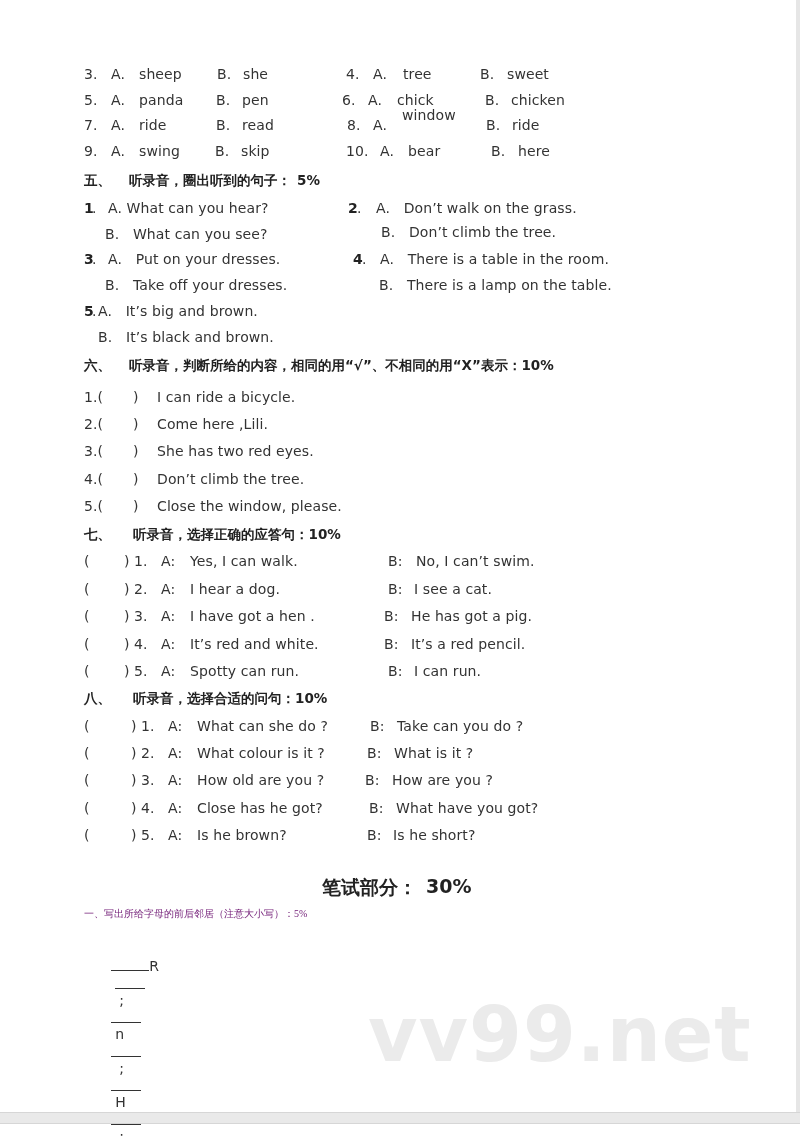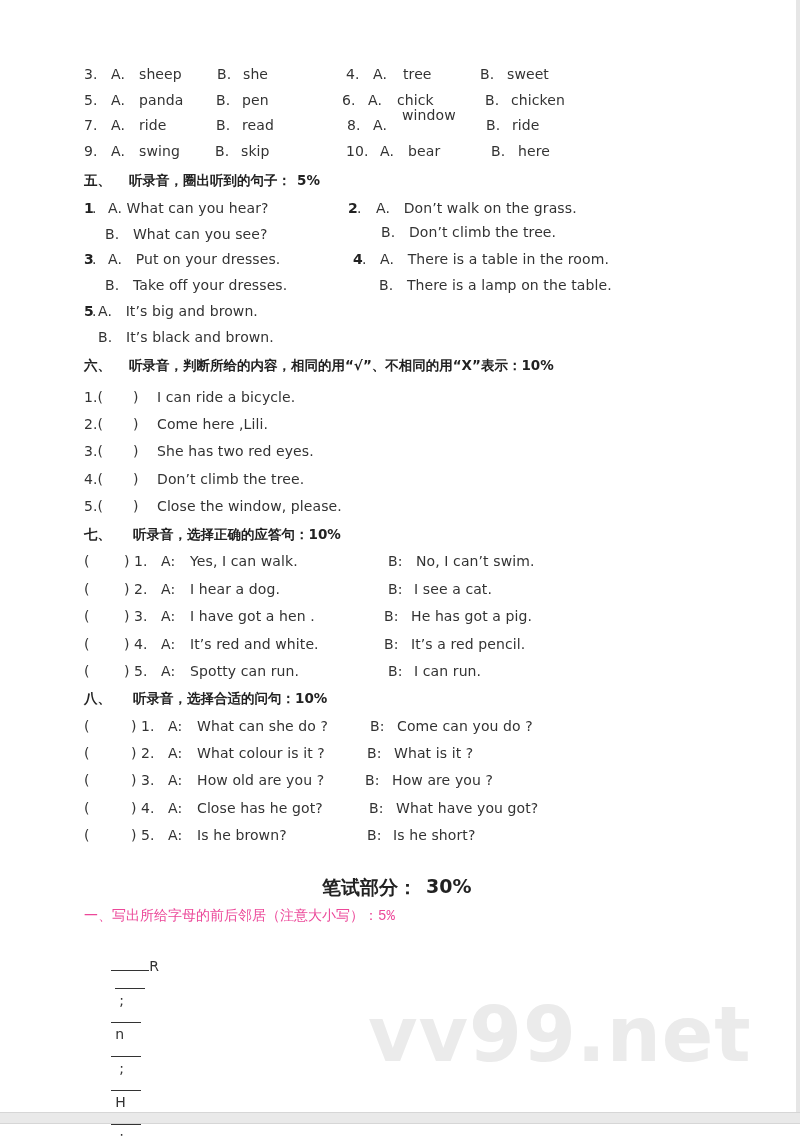--- a/index.html
+++ b/index.html
@@ -10,21 +10,21 @@
     color: #2f2f2f;
   }
   .page { position: absolute; left: 0; top: 0; width: 796px; height: 1112px; background: #fff; }
   .right-edge { position: absolute; right: 0; top: 0; width: 4px; height: 1112px; background: #e6e6e6; }
   .sep { position: absolute; left: 0; top: 1112px; width: 800px; height: 12px; background: #e9e9e9; border-top: 1px solid #d6d6d6; border-bottom: 1px solid #d6d6d6; box-sizing: border-box; }
   .abs { position: absolute; white-space: pre; }
   .t { font-size: 14px; color: #333; letter-spacing: 0.1px; }
   .h { font-size: 13.5px; font-weight: bold; color: #222; font-family: "DejaVu Sans", sans-serif; }
   .bnum { font-weight: bold; color: #222; }
   .title { font-size: 19px; font-weight: bold; color: #222; }
-  .sub { font-size: 14px; color: #ec4899; font-family: Liberation Mono, monospace; }
+  .sub { font-size: 10px; color: #701a75; font-family: Liberation Serif, serif; }
   .watermark { position: absolute; left: 368px; top: 990px; font-size: 76px; font-weight: bold; color: #ebebeb; font-family: "DejaVu Sans", sans-serif; letter-spacing: 1px; }
   .blank { display: inline-block; border-bottom: 1px solid #333; height: 14px; vertical-align: baseline; }
 </style>
 </head>
 <body>
 
 <div class="page">
 
   <div>
 
@@ -171,21 +171,21 @@
 
   <div>
     <span class="abs h" style="left:84px;top:690px">八、</span>
     <span class="abs h" style="left:133px;top:690px">听录音，选择合适的问句：10%</span>
 
     <span class="abs t" style="left:84px;top:718px">(</span>
     <span class="abs t" style="left:131px;top:718px">) 1.</span>
     <span class="abs t" style="left:168px;top:718px">A:</span>
     <span class="abs t" style="left:197px;top:718px">What can she do ?</span>
     <span class="abs t" style="left:370px;top:718px">B:</span>
-    <span class="abs t" style="left:397px;top:718px">Come can you do ?</span>
+    <span class="abs t" style="left:397px;top:718px">Take can you do ?</span>
 
     <span class="abs t" style="left:84px;top:745px">(</span>
     <span class="abs t" style="left:131px;top:745px">) 2.</span>
     <span class="abs t" style="left:168px;top:745px">A:</span>
     <span class="abs t" style="left:197px;top:745px">What colour is it ?</span>
     <span class="abs t" style="left:367px;top:745px">B:</span>
     <span class="abs t" style="left:394px;top:745px">What is it ?</span>
 
     <span class="abs t" style="left:84px;top:772px">(</span>
     <span class="abs t" style="left:131px;top:772px">) 3.</span>

